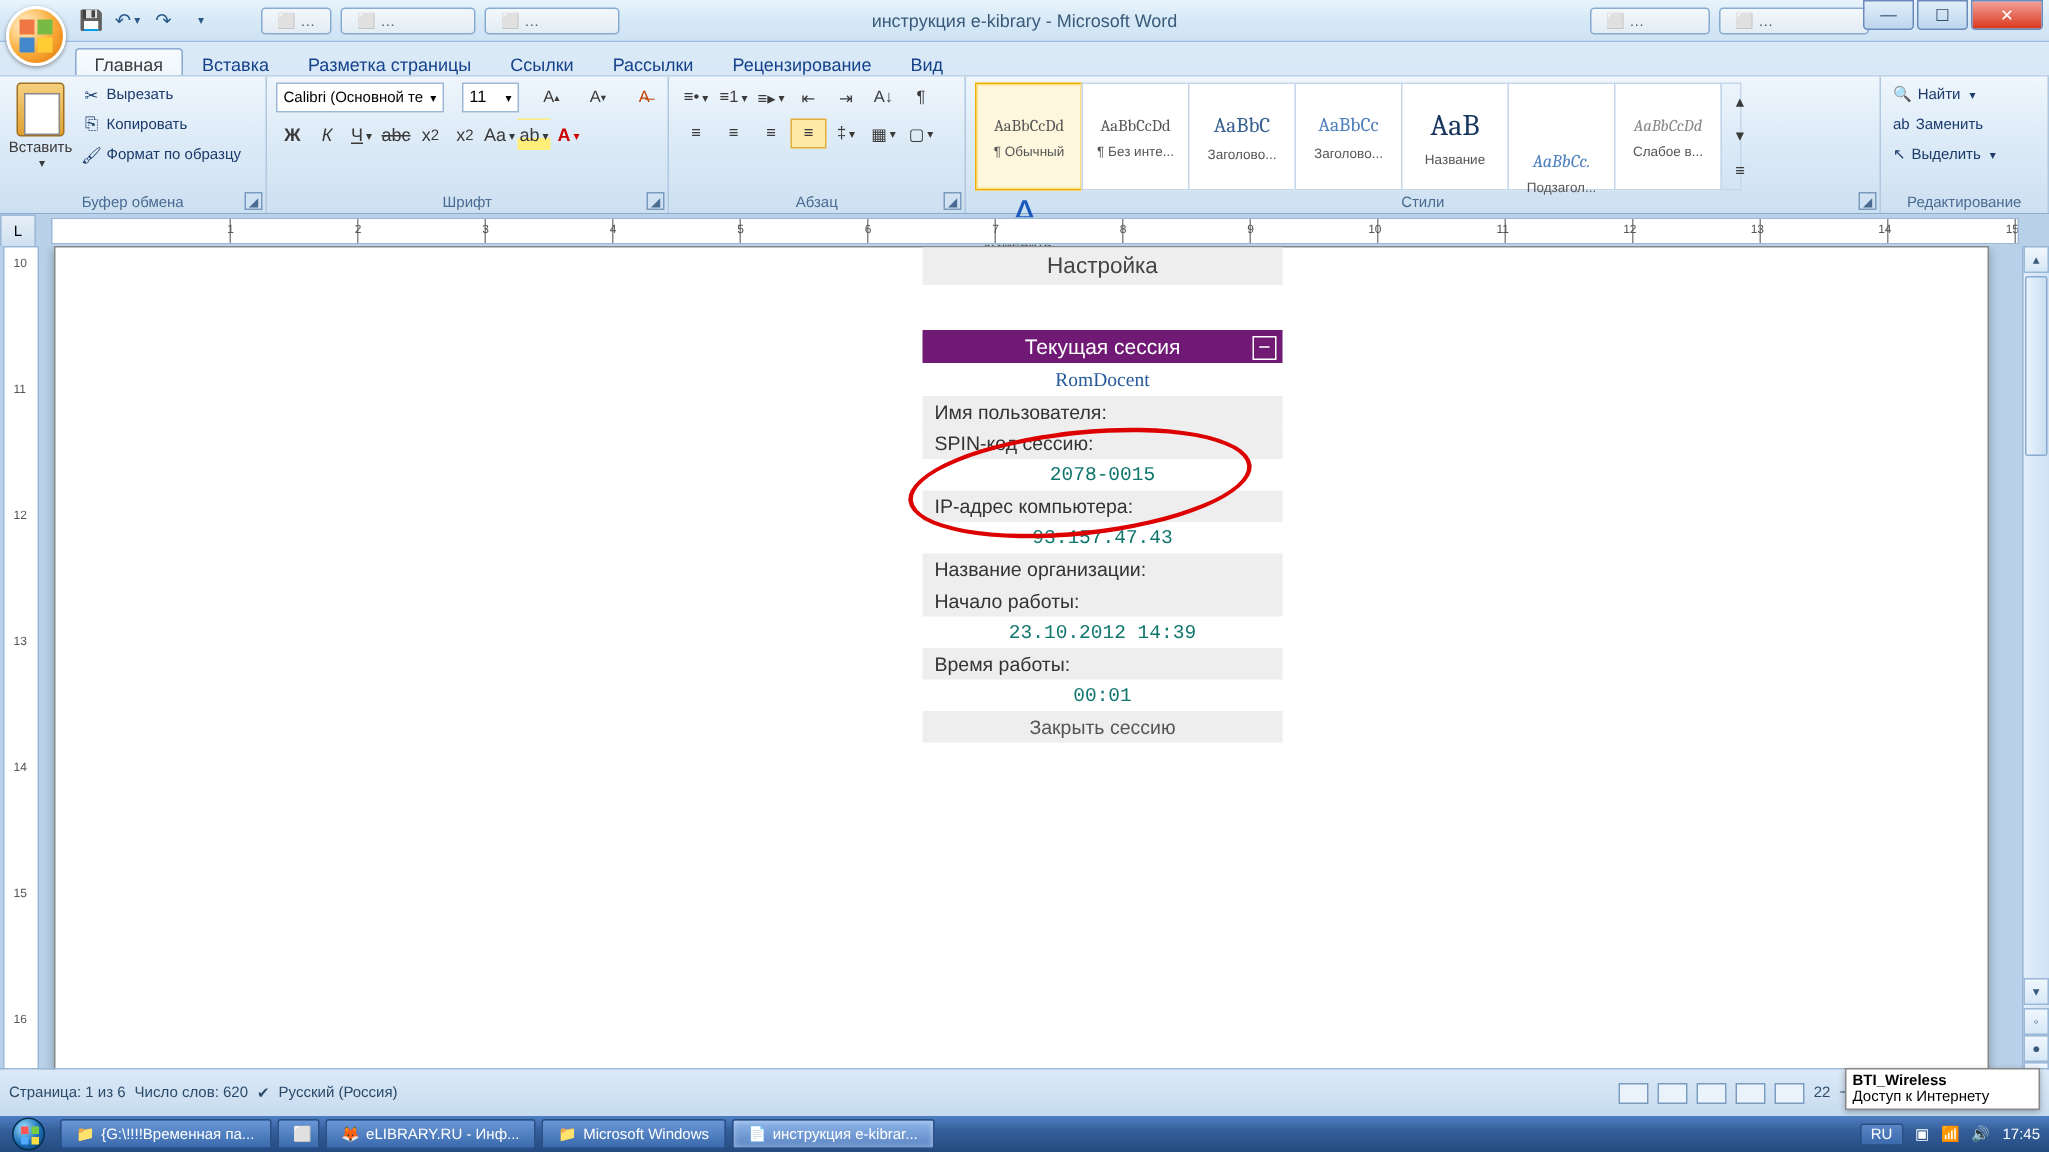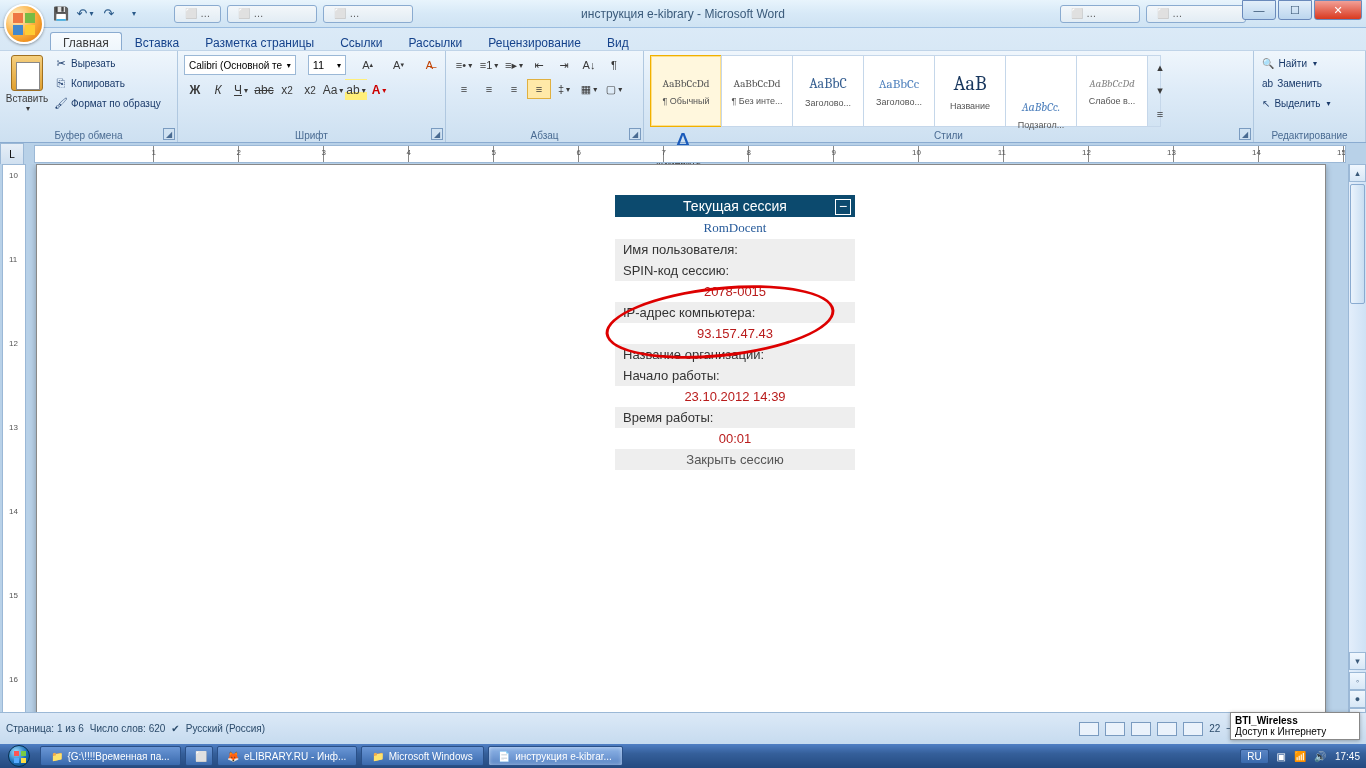--- a/index.html
+++ b/index.html
@@ -73,25 +73,25 @@
 
 .doc-area { position: absolute; top: 164px; bottom: 42px; left: 0; right: 0; background: #b8d1e8; display: flex; }
 .v-ruler { width: 24px; background: #fff; border: 1px solid #9bb8d6; margin: 0 0 0 2px; position:relative; font-size:8px; color:#555;}
 .v-ruler .vt{position:absolute;left:6px;}
 .page-wrap { flex: 1; overflow: auto; padding: 0 0 0 10px; }
 .page { width: 1290px; min-height: 900px; background: #fff; box-shadow: 0 2px 6px rgba(0,0,0,.3); border: 1px solid #888; position: relative; }
 
 
 .elib { position: absolute; left: 578px; top: 0; width: 240px; font-family: Verdana, sans-serif; font-size: 13px; color: #333; }
 .elib-hdr { background: #eee; text-align: center; padding: 4px 0; font-size: 15px; color: #444; }
-.elib-sess-title { background: #0c4a6e; color: #fff; text-align: center; padding: 3px 0; font-size: 14px; position: relative; margin-top: 30px;}
+.elib-sess-title { background: #701a75; color: #fff; text-align: center; padding: 3px 0; font-size: 14px; position: relative; margin-top: 30px;}
 .elib-sess-title .box { position: absolute; right: 4px; top: 4px; width: 16px; height: 16px; border: 1px solid #fff; font-size: 14px; line-height: 12px; text-align: center; }
 .elib-row { padding: 3px 8px; font-size: 13px; }
 .elib-row.lbl { background: #eee; color: #333; }
-.elib-row.val { text-align: center; color: #b91c1c; }
+.elib-row.val { text-align: center; color: #0f766e; font-family: Liberation Mono, monospace; }
 .elib-row.grey { background:#eee; text-align:center; color:#555;}
 .red-circle { position: absolute; border: 3px solid #d00; border-radius: 50%; transform: rotate(-6deg); pointer-events: none; }
 
 .scroll-v { width: 18px; background: linear-gradient(90deg,#e3eefb,#cfe2f5); border-left:1px solid #9bb8d6; display:flex; flex-direction:column;}
 .scroll-btn{height:18px;display:flex;align-items:center;justify-content:center;font-size:9px;color:#3a5a7a;border:1px solid #9bb8d6;background:linear-gradient(#f0f7fe,#d7e7f6);}
 .scroll-track{flex:1;position:relative;}
 .scroll-thumb{position:absolute;left:1px;right:1px;top:2px;height:120px;background:linear-gradient(90deg,#eaf3fc,#c9def2);border:1px solid #8aabd0;border-radius:2px;}
 
 
 .statusbar { position: absolute; left: 0; right: 0; bottom: 24px; height: 32px; background: linear-gradient(#dce9f7,#c6dbef); border-top: 1px solid #9bb8d6; display: flex; align-items: center; font-size: 10px; color: #2a4a6a; padding: 0 6px; gap: 6px; }
@@ -381,20 +381,21 @@
       <div class="vt" style="top: 300px;"></div>
       <div class="vt" style="top: 342px;">14</div>
       <div class="vt" style="top: 384px;"></div>
       <div class="vt" style="top: 426px;">15</div>
       <div class="vt" style="top: 468px;"></div>
       <div class="vt" style="top: 510px;">16</div>
     </div>
   <div class="page-wrap">
     <div class="page">
       <div class="elib">
+        <div class="elib-hdr">Настройка</div>
         <div class="elib-sess-title">
           <span>Текущая сессия</span>
           <div class="box">−</div>
         </div>
         <div class="elib-row val" style="font-family:cursive;color:#265a9a;">RomDocent</div>
         <div class="elib-row lbl">Имя пользователя:</div>
         <div class="elib-row lbl">SPIN-код сессию:</div>
         <div class="elib-row val">2078-0015</div>
         <div class="elib-row lbl">IP-адрес компьютера:</div>
         <div class="elib-row val">93.157.47.43</div>

